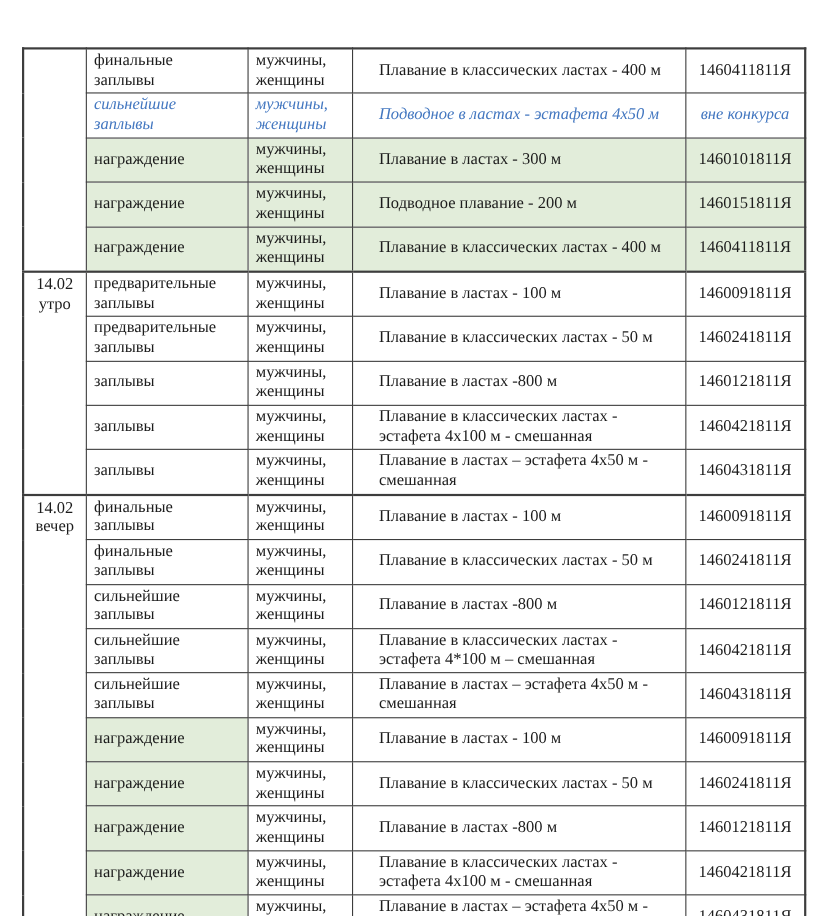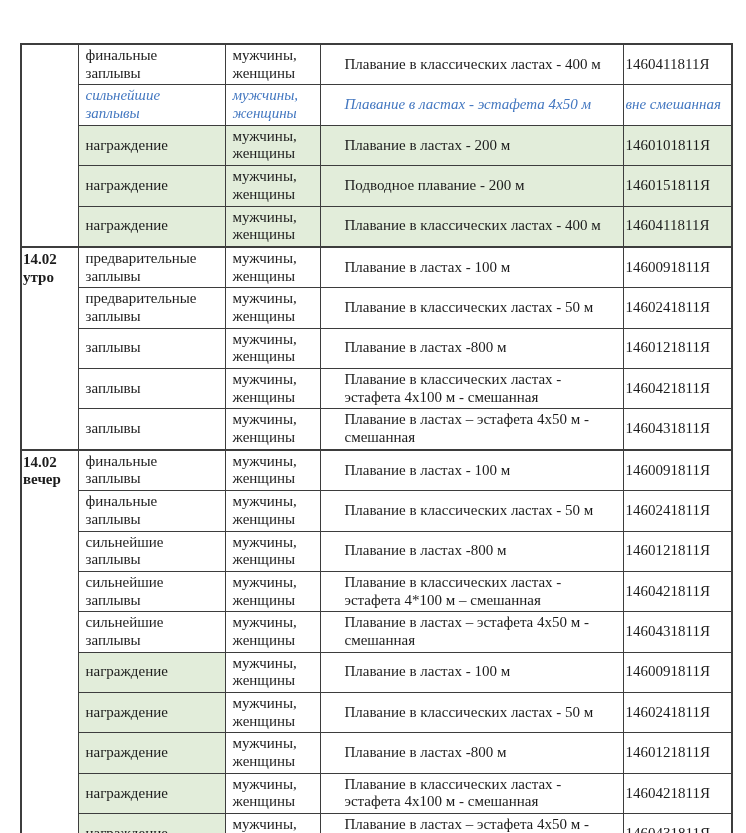--- a/index.html
+++ b/index.html
@@ -38,29 +38,30 @@
   col.c-code { width: 109px; }
 
   td {
     border: 1px solid #3d3d3d;
     padding: 2px 6px;
     vertical-align: middle;
     white-space: pre-line;
     overflow: hidden;
   }
   td.date-cell {
+    text-align: center;
     vertical-align: top;
-    font-weight: bold;
+    font-weight: normal;
     padding: 3px 1px;
   }
   td.session-cell { padding-left: 7px; }
   td.part-cell { padding-left: 7px; }
   td.event-cell { padding-left: 24px; }
   td.code-cell {
-    text-align: left;
+    text-align: center;
     padding: 2px 2px;
     white-space: nowrap;
   }
   tr.section-start > td { border-top: 2px solid #3d3d3d; }
 
   tr.style-blue td.session-cell,
   tr.style-blue td.part-cell,
   tr.style-blue td.event-cell,
   tr.style-blue td.code-cell {
     color: var(--blue);
@@ -104,28 +105,28 @@
           <td class="part-cell">мужчины,
 женщины</td>
           <td class="event-cell">Плавание в классических ластах - 400 м</td>
           <td class="code-cell">1460411811Я</td>
         </tr>
         <tr class="style-blue">
           <td class="session-cell">сильнейшие
 заплывы</td>
           <td class="part-cell">мужчины,
 женщины</td>
-          <td class="event-cell">Плавание в ластах - эстафета 4х50 м</td>
-          <td class="code-cell">вне смешанная</td>
+          <td class="event-cell">Подводное в ластах - эстафета 4х50 м</td>
+          <td class="code-cell">вне конкурса</td>
         </tr>
         <tr class="style-green-full">
           <td class="session-cell">награждение</td>
           <td class="part-cell">мужчины,
 женщины</td>
-          <td class="event-cell">Плавание в ластах - 200 м</td>
+          <td class="event-cell">Плавание в ластах - 300 м</td>
           <td class="code-cell">1460101811Я</td>
         </tr>
         <tr class="style-green-full">
           <td class="session-cell">награждение</td>
           <td class="part-cell">мужчины,
 женщины</td>
           <td class="event-cell">Подводное плавание - 200 м</td>
           <td class="code-cell">1460151811Я</td>
         </tr>
         <tr class="style-green-full">

